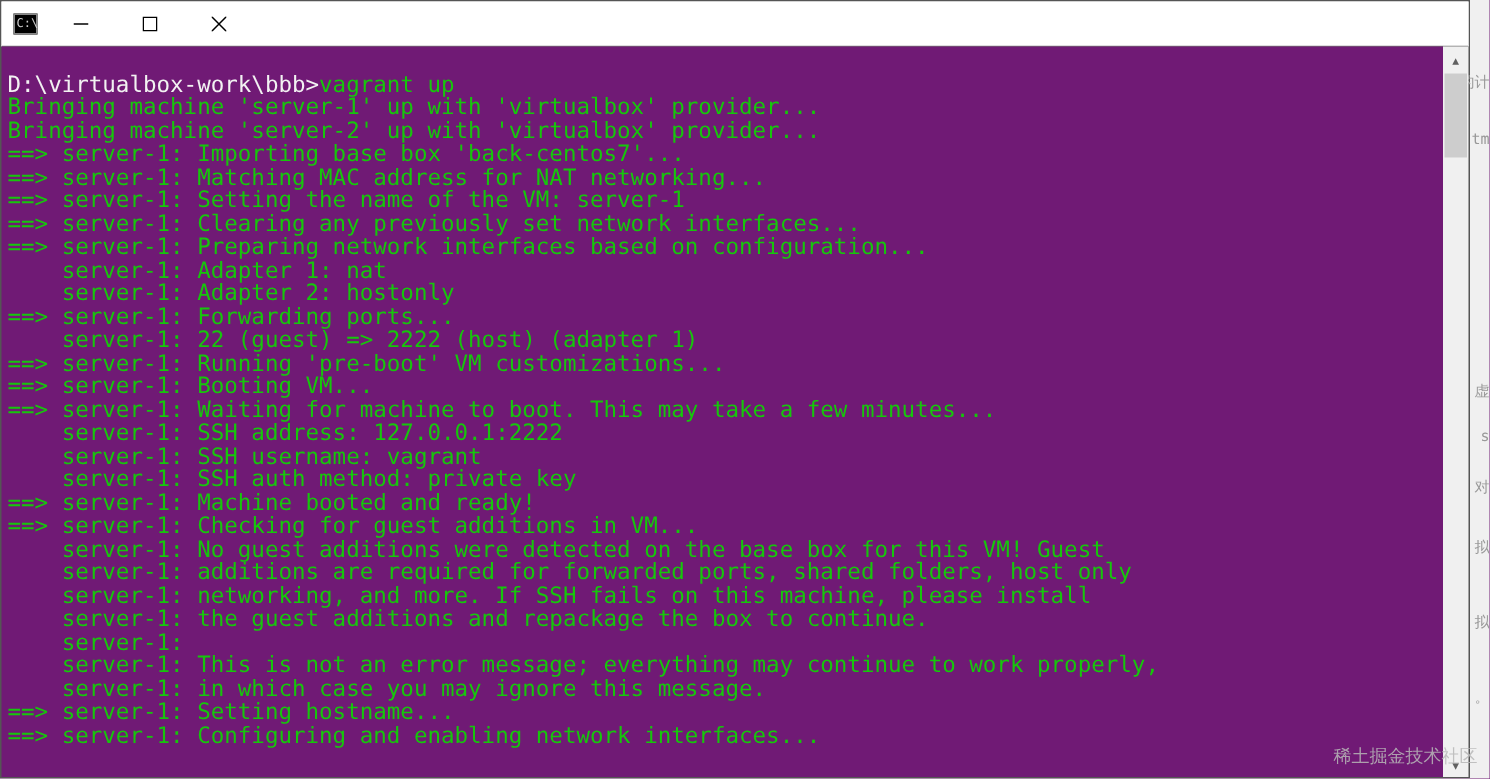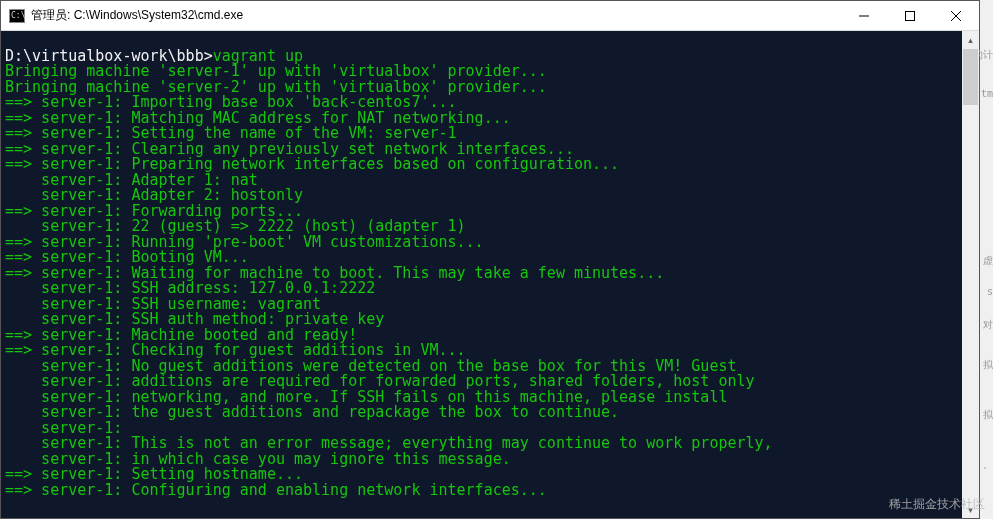--- a/index.html
+++ b/index.html
@@ -58,21 +58,21 @@
       cursor: pointer;
     }
     .titlebar-btn svg { stroke: #000; stroke-width: 1; fill: none; }
     .terminal-wrapper {
       flex: 1;
       display: flex;
       background: #000;
     }
     .terminal {
       flex: 1;
-      background: #0f172a;
+      background: #701a75;
       padding: 2px 2px 2px 4px;
       font-family: "NSimSun", "SimSun", "Consolas", monospace;
       font-size: 15px;
       line-height: 15.5px;
       color: #16c60c;
       overflow: hidden;
       white-space: pre;
     }
     .scrollbar {
       width: 17px;
@@ -127,21 +127,20 @@
 <span class="bg-fragment" style="top:254px">虚</span>
 <span class="bg-fragment" style="top:286px">s</span>
 <span class="bg-fragment" style="top:318px">对</span>
 <span class="bg-fragment" style="top:358px">拟</span>
 <span class="bg-fragment" style="top:408px">拟</span>
 <span class="bg-fragment" style="top:458px">。</span>
 
 <div class="window">
   <div class="titlebar">
     <div class="titlebar-icon">C:\</div>
-    <div class="titlebar-text">管理员: C:\Windows\System32\cmd.exe</div>
     <div class="titlebar-controls">
       <button class="titlebar-btn">
         <svg width="10" height="10">
             <path d="M0 5 H10"></path>
           </svg>
       </button>
       <button class="titlebar-btn">
         <svg width="10" height="10">
             <rect x="0.5" y="0.5" width="9" height="9"></rect>
           </svg>

